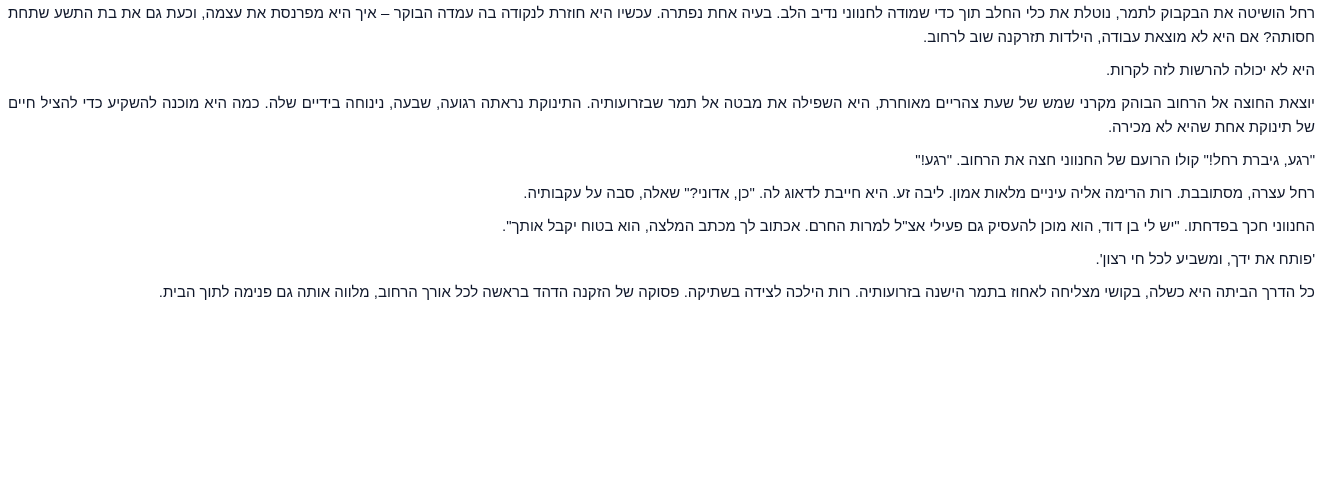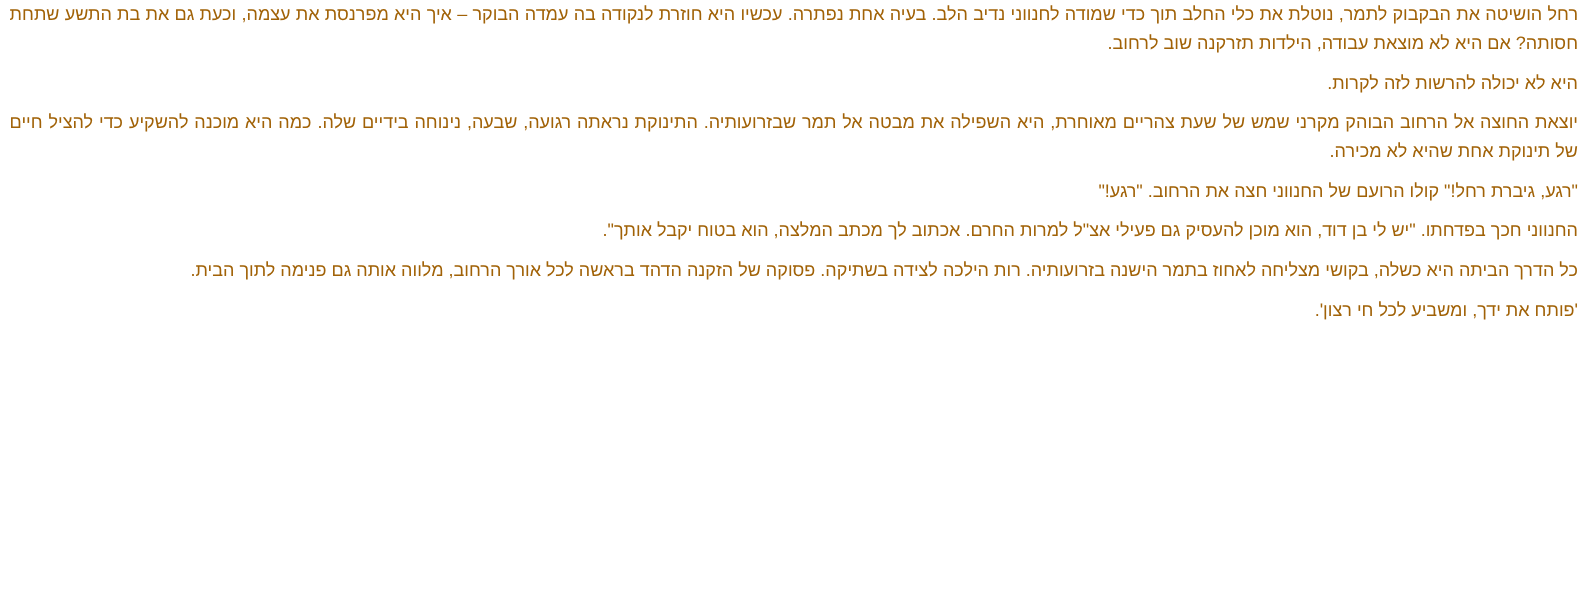--- a/index.html
+++ b/index.html
@@ -17,32 +17,33 @@
   }
   .doc-body {
     direction: rtl;
     unicode-bidi: embed;
   }
   .para {
     margin: 0 0 9px 0;
     font-family: "Liberation Sans", sans-serif;
     font-size: 15px;
     line-height: 24px;
-    color: #a16207;
+    color: #0f172a;
     text-align: justify;
     text-justify: inter-word;
     word-spacing: normal;
   }
 </style>
 </head>
 <body>
 
 <main class="page">
   <div class="doc-body">
       <p class="para">רחל הושיטה את הבקבוק לתמר, נוטלת את כלי החלב תוך כדי שמודה לחנווני נדיב הלב. בעיה אחת נפתרה. עכשיו היא חוזרת לנקודה בה עמדה הבוקר – איך היא מפרנסת את עצמה, וכעת גם את בת התשע שתחת חסותה? אם היא לא מוצאת עבודה, הילדות תזרקנה שוב לרחוב.</p>
       <p class="para">היא לא יכולה להרשות לזה לקרות.</p>
       <p class="para">יוצאת החוצה אל הרחוב הבוהק מקרני שמש של שעת צהריים מאוחרת, היא השפילה את מבטה אל תמר שבזרועותיה. התינוקת נראתה רגועה, שבעה, נינוחה בידיים שלה. כמה היא מוכנה להשקיע כדי להציל חיים של תינוקת אחת שהיא לא מכירה.</p>
       <p class="para">"רגע, גיברת רחל!" קולו הרועם של החנווני חצה את הרחוב. "רגע!"</p>
+      <p class="para">רחל עצרה, מסתובבת. רות הרימה אליה עיניים מלאות אמון. ליבה זע. היא חייבת לדאוג לה. "כן, אדוני?" שאלה, סבה על עקבותיה.</p>
       <p class="para">החנווני חכך בפדחתו. "יש לי בן דוד, הוא מוכן להעסיק גם פעילי אצ"ל למרות החרם. אכתוב לך מכתב המלצה, הוא בטוח יקבל אותך".</p>
+      <p class="para">'פותח את ידך, ומשביע לכל חי רצון'.</p>
       <p class="para">כל הדרך הביתה היא כשלה, בקושי מצליחה לאחוז בתמר הישנה בזרועותיה. רות הילכה לצידה בשתיקה. פסוקה של הזקנה הדהד בראשה לכל אורך הרחוב, מלווה אותה גם פנימה לתוך הבית.</p>
-      <p class="para">'פותח את ידך, ומשביע לכל חי רצון'.</p>
     </div>
 </main>
 
 </body></html>

